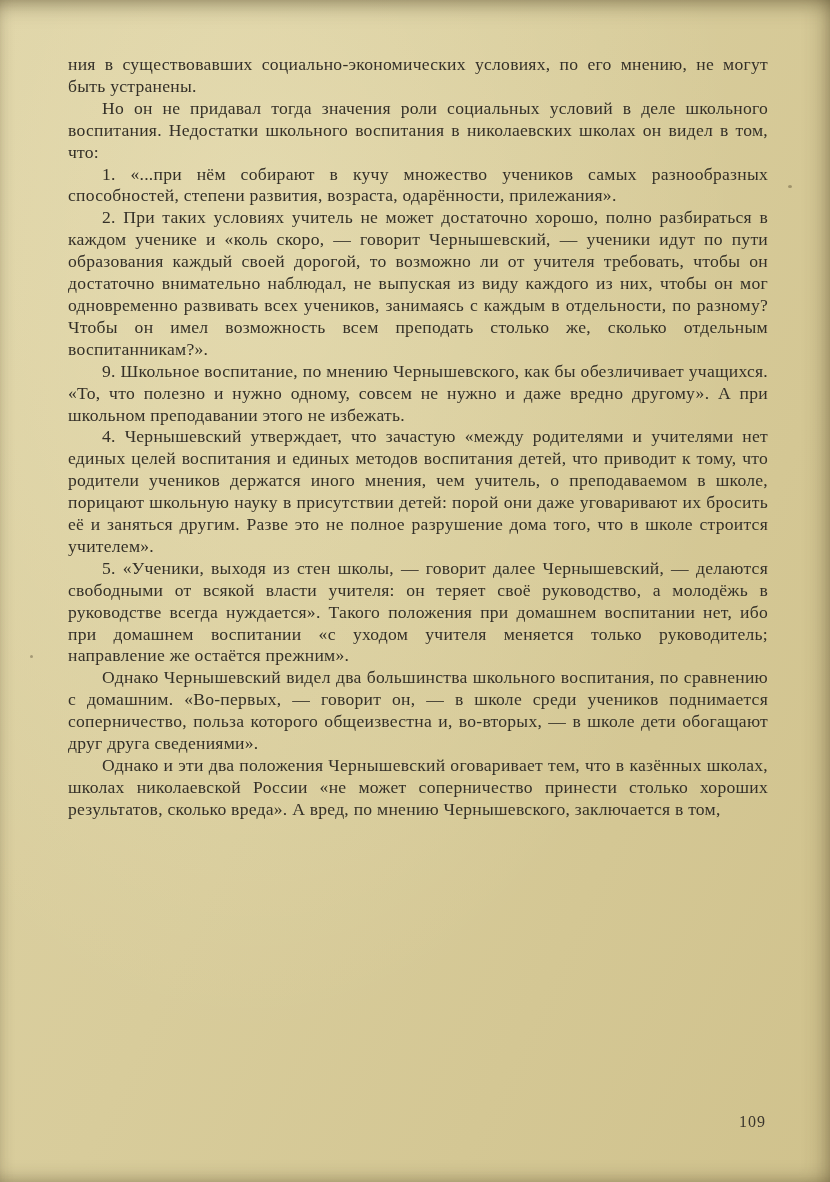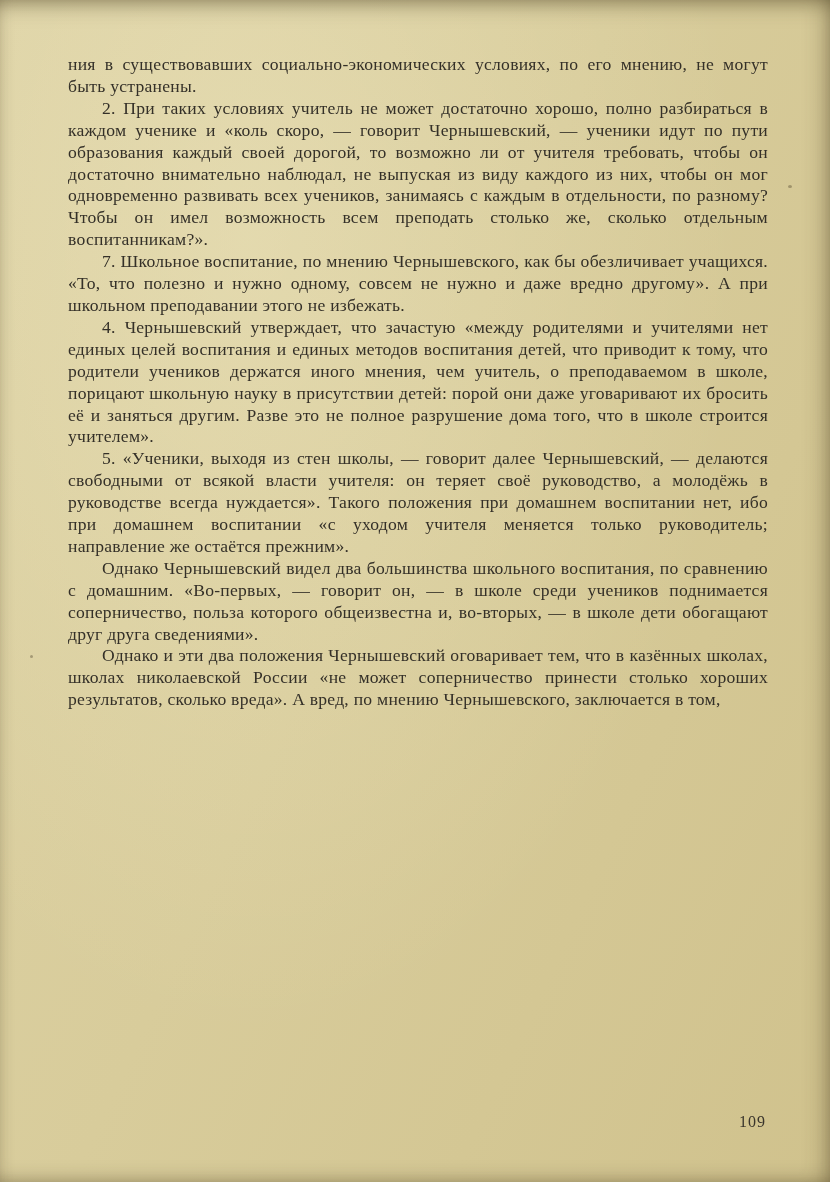--- a/index.html
+++ b/index.html
@@ -59,22 +59,24 @@
   .speck.s1 { width: 4px; height: 3px; top: 185px; right: 38px; }
   .speck.s2 { width: 3px; height: 3px; top: 655px; left: 30px; }
 </style>
 </head>
 <body>
 
 <div class="scan-page">
 
   <div class="text-block">
     <p class="no-indent">ния в существовавших социально-экономических условиях, по его мнению, не могут быть устранены.</p>
+    <p>Но он не придавал тогда значения роли социальных условий в деле школьного воспитания. Недостатки школьного воспитания в николаевских школах он видел в том, что:</p>
+    <p>1. «...при нём собирают в кучу множество учеников самых разнообразных способностей, степени развития, возраста, одарённости, прилежания».</p>
     <p>2. При таких условиях учитель не может достаточно хорошо, полно разбираться в каждом ученике и «коль скоро, — говорит Чернышевский, — ученики идут по пути образования каждый своей дорогой, то возможно ли от учителя требовать, чтобы он достаточно внимательно наблюдал, не выпуская из виду каждого из них, чтобы он мог одновременно развивать всех учеников, занимаясь с каждым в отдельности, по разному? Чтобы он имел возможность всем преподать столько же, сколько отдельным воспитанникам?».</p>
-    <p>7. Школьное воспитание, по мнению Чернышевского, как бы обезличивает учащихся. «То, что полезно и нужно одному, совсем не нужно и даже вредно другому». А при школьном преподавании этого не избежать.</p>
+    <p>9. Школьное воспитание, по мнению Чернышевского, как бы обезличивает учащихся. «То, что полезно и нужно одному, совсем не нужно и даже вредно другому». А при школьном преподавании этого не избежать.</p>
     <p>4. Чернышевский утверждает, что зачастую «между родителями и учителями нет единых целей воспитания и единых методов воспитания детей, что приводит к тому, что родители учеников держатся иного мнения, чем учитель, о преподаваемом в школе, порицают школьную науку в присутствии детей: порой они даже уговаривают их бросить её и заняться другим. Разве это не полное разрушение дома того, что в школе строится учителем».</p>
     <p>5. «Ученики, выходя из стен школы, — говорит далее Чернышевский, — делаются свободными от всякой власти учителя: он теряет своё руководство, а молодёжь в руководстве всегда нуждается». Такого положения при домашнем воспитании нет, ибо при домашнем воспитании «с уходом учителя меняется только руководитель; направление же остаётся прежним».</p>
     <p>Однако Чернышевский видел два большинства школьного воспитания, по сравнению с домашним. «Во-первых, — говорит он, — в школе среди учеников поднимается соперничество, польза которого общеизвестна и, во-вторых, — в школе дети обогащают друг друга сведениями».</p>
     <p>Однако и эти два положения Чернышевский оговаривает тем, что в казённых школах, школах николаевской России «не может соперничество принести столько хороших результатов, сколько вреда». А вред, по мнению Чернышевского, заключается в том,</p>
   </div>
 
   <div class="page-number">109</div>
 
   <span class="speck s1"></span>
   <span class="speck s2"></span>

